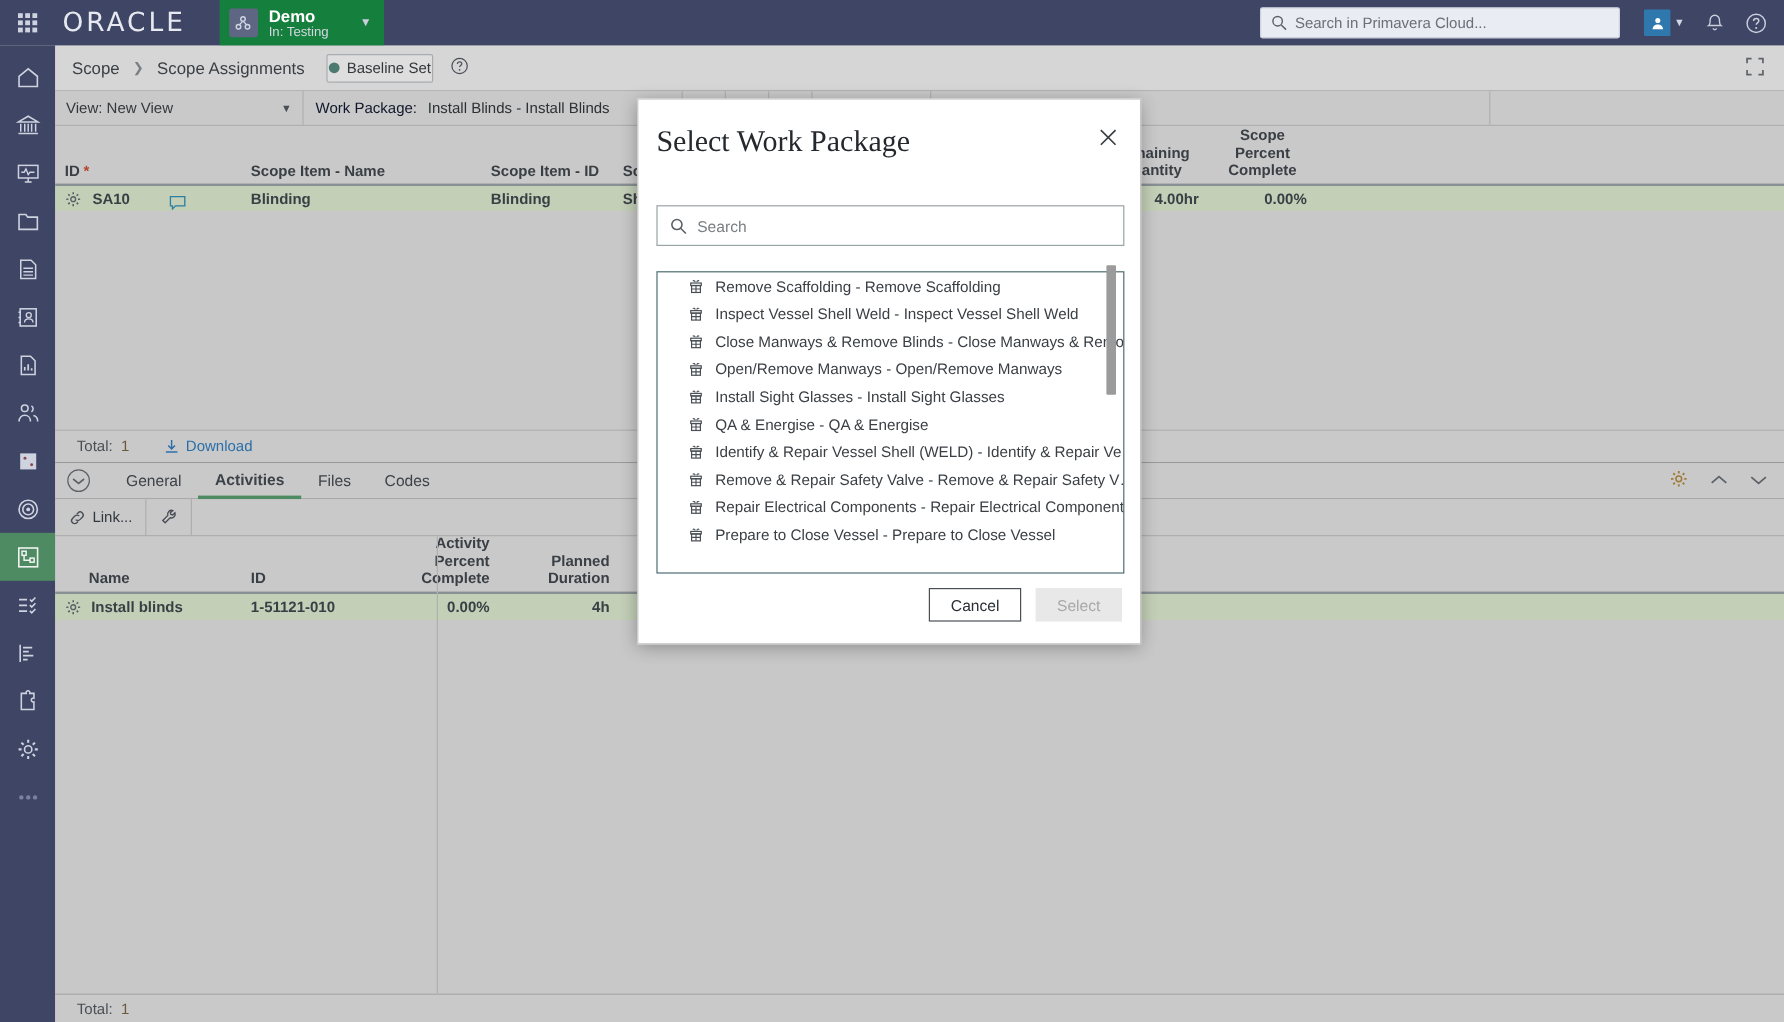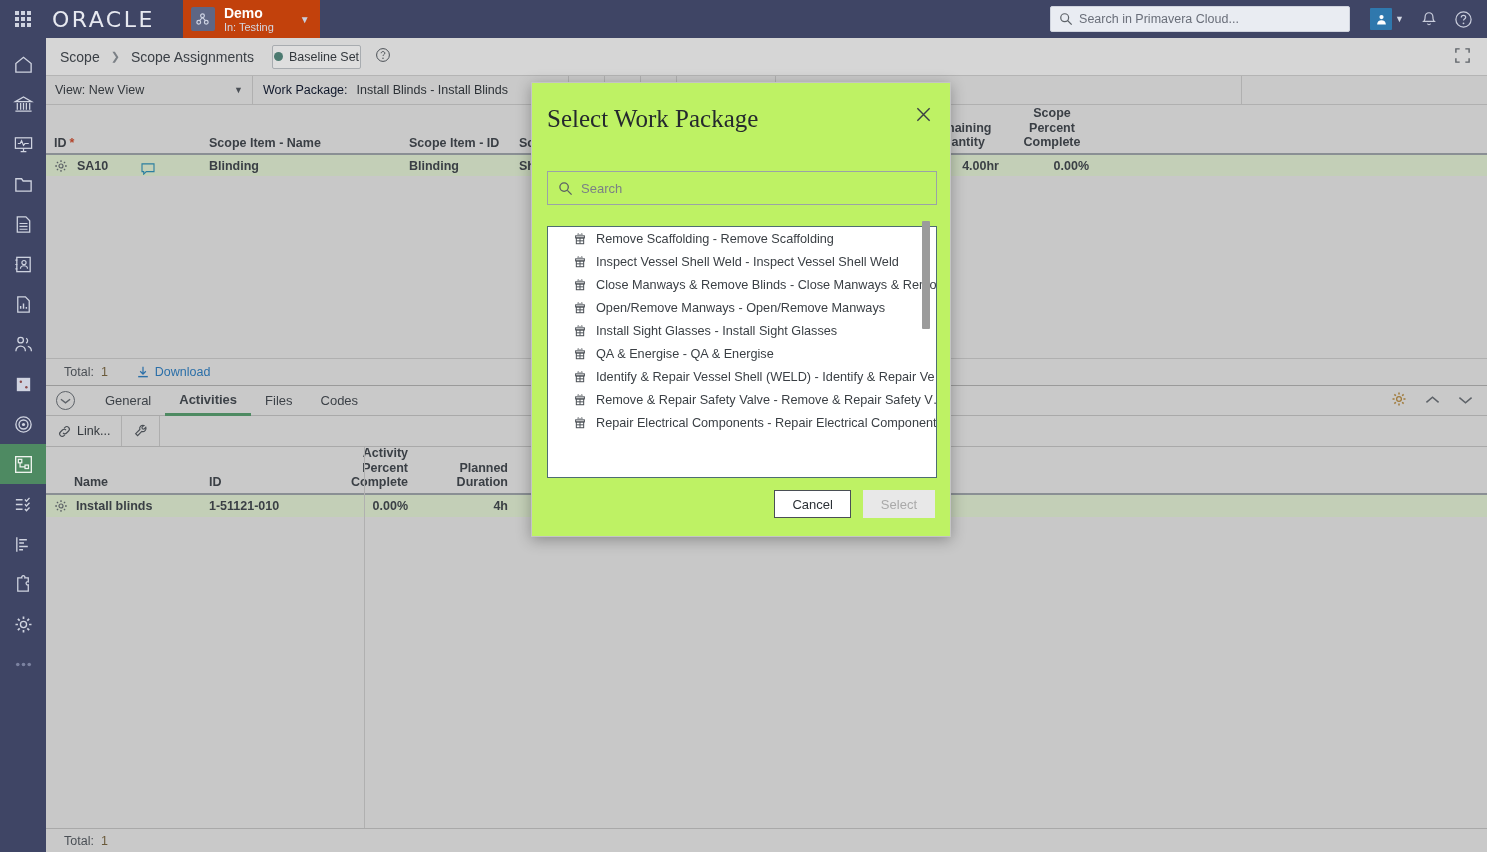--- a/index.html
+++ b/index.html
@@ -19,21 +19,21 @@
     position:absolute; top:0; left:0; width:1487px; height:38px;
     background:#3f4565; display:flex; align-items:center;
   }
   #waffle { width:46px; height:38px; display:flex; align-items:center; justify-content:center; cursor:pointer; }
   #waffle .grid { display:grid; grid-template-columns:repeat(3,4px); grid-template-rows:repeat(3,4px); gap:2px; }
   #waffle .grid i { background:#cfd3e0; display:block; width:4px; height:4px; }
   #oracle-logo {
     color:#e7e9f0; font-size:22px; letter-spacing:2.5px; font-weight:400;
     font-family:"DejaVu Sans", sans-serif; margin-left:6px; margin-right:28px;
   }
-  #proj-chip { display:flex; align-items:center; height:38px; background:#c2410c; padding:0 10px 0 8px; }
+  #proj-chip { display:flex; align-items:center; height:38px; background:#15803d; padding:0 10px 0 8px; }
   #proj-icon {
     width:24px;height:24px;background:#5e6684;border-radius:2px;
     display:flex;align-items:center;justify-content:center;margin-right:9px;
   }
   #proj-text { line-height:1.15; }
   #proj-name { color:#fff; font-weight:bold; font-size:14px; }
   #proj-status { color:#d4d7e2; font-size:11px; }
   #proj-caret { margin-left:26px; color:#c9cddc; font-size:10px; }
   #topbar-right { margin-left:auto; display:flex; align-items:center; padding-right:14px; }
   #global-search {
@@ -173,21 +173,21 @@
     position:absolute; top:828px; left:46px; width:1441px; height:24px;
     background:#c9c9c9; border-top:1px solid #a9a9a9;
     display:flex; align-items:center; padding-left:18px; font-size:12.5px;
   }
   #status-bar .tot-lbl { color:#4a4f55; }
   #status-bar .tot-val { color:#6b5a3a; margin-left:7px; }
 
   
   #modal {
     position:absolute; top:82px; left:531px; width:420px; height:455px;
-    background:#bef264; border:1px solid #c4c4c4;
+    background:#ffffff; border:1px solid #c4c4c4;
     box-shadow:0 3px 14px rgba(0,0,0,.30);
     z-index:50;
   }
   #modal-title {
     position:absolute; top:22px; left:15px;
     font-family:"Liberation Serif", serif; font-size:25px; color:#25292e;
   }
   #modal-close {
     position:absolute; top:20px; right:16px; width:22px;height:22px;
     display:flex;align-items:center;justify-content:center; cursor:pointer; color:#44484d;
@@ -712,20 +712,31 @@
       <span class="wp-ico">
           <svg width="14" height="14" viewBox="0 0 16 16">
             <path d="M5 2.6a1.2 1.2 0 0 1 2.1.9M11 2.6a1.2 1.2 0 0 0-2.1.9" fill="none" stroke="#4a4f55" stroke-width="1.1"></path>
             <rect x="3" y="4.4" width="10" height="2.4" fill="none" stroke="#4a4f55" stroke-width="1.15"></rect>
             <rect x="3.8" y="6.8" width="8.4" height="6.6" fill="none" stroke="#4a4f55" stroke-width="1.15"></rect>
             <path d="M8 6.8v6.6M3.8 10.1h8.4" stroke="#4a4f55" stroke-width="1.1"></path>
           </svg>
         </span>
       <span>Repair Electrical Components - Repair Electrical Components</span>
     </div>
+    <div class="wp-item">
+      <span class="wp-ico">
+          <svg width="14" height="14" viewBox="0 0 16 16">
+            <path d="M5 2.6a1.2 1.2 0 0 1 2.1.9M11 2.6a1.2 1.2 0 0 0-2.1.9" fill="none" stroke="#4a4f55" stroke-width="1.1"></path>
+            <rect x="3" y="4.4" width="10" height="2.4" fill="none" stroke="#4a4f55" stroke-width="1.15"></rect>
+            <rect x="3.8" y="6.8" width="8.4" height="6.6" fill="none" stroke="#4a4f55" stroke-width="1.15"></rect>
+            <path d="M8 6.8v6.6M3.8 10.1h8.4" stroke="#4a4f55" stroke-width="1.1"></path>
+          </svg>
+        </span>
+      <span>Prepare to Close Vessel - Prepare to Close Vessel</span>
+    </div>
   </div>
   <div id="modal-scroll-thumb"></div>
 
   <div id="modal-footer">
     <div class="mbtn" id="btn-cancel">Cancel</div>
     <div class="mbtn" id="btn-select">Select</div>
   </div>
 </div>
 
 </body></html>

